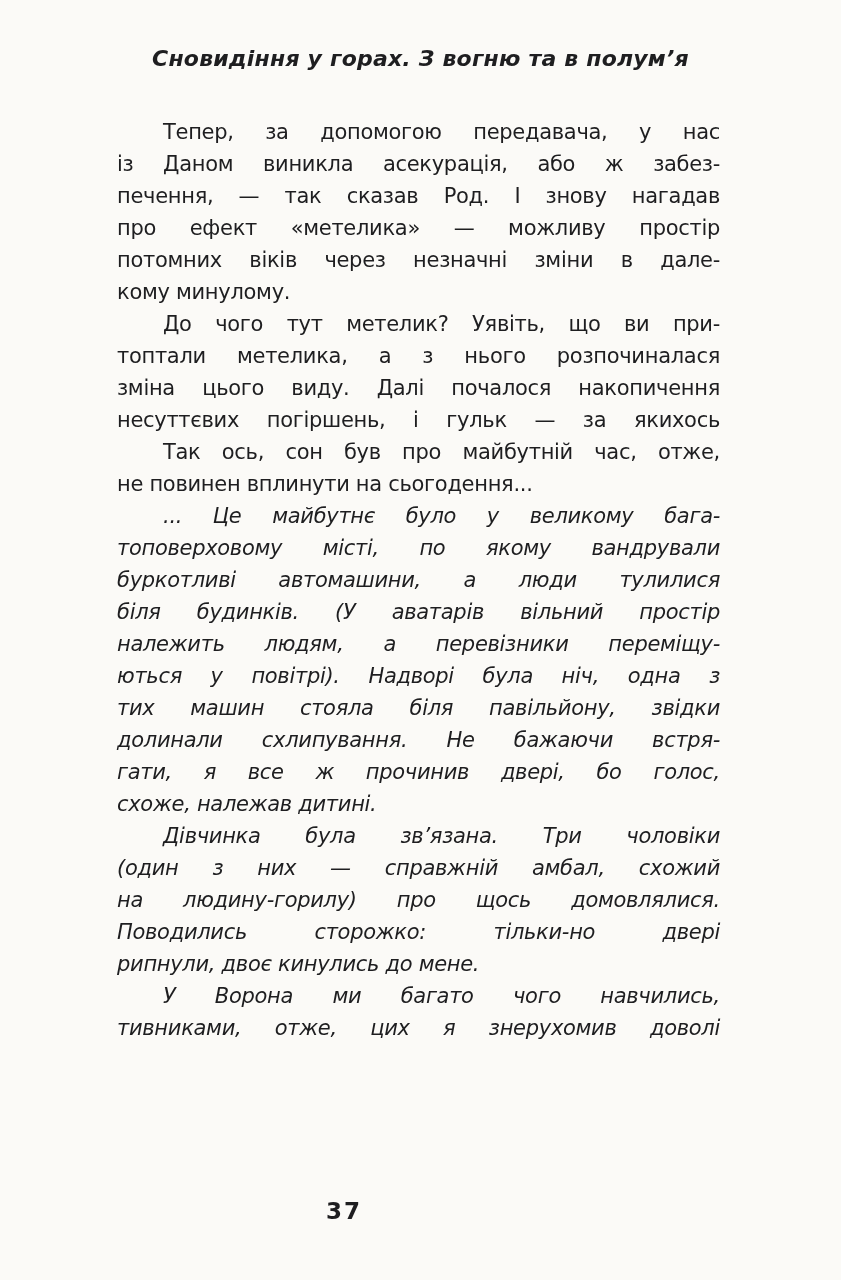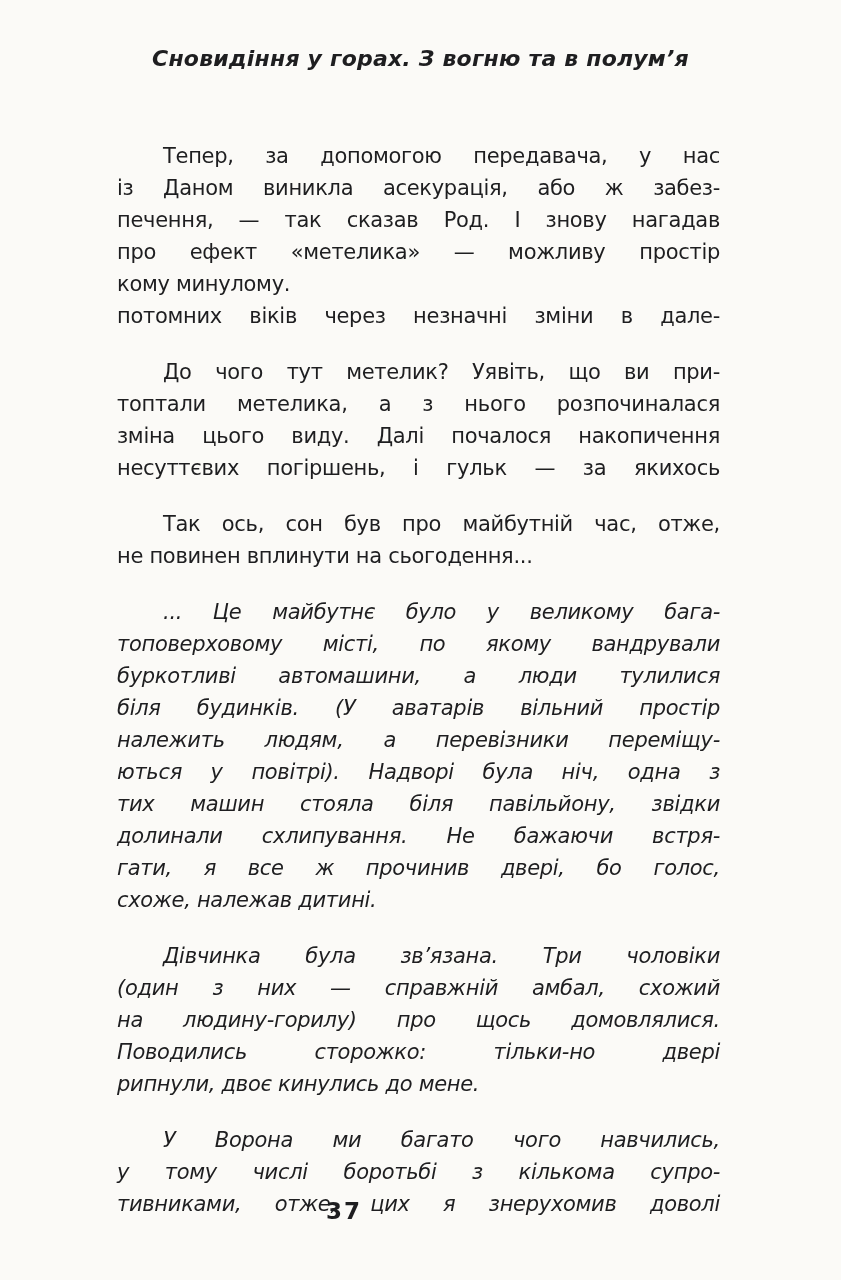--- a/index.html
+++ b/index.html
@@ -32,21 +32,21 @@
     line-height: 32px;
     letter-spacing: -0.3px;
   }
   .para { margin: 0; }
   .para.italic { font-style: italic; }
   .line {
     text-align: justify;
     text-align-last: justify;
     white-space: normal;
   }
-  .line.first { padding-left: 46px; margin-top: 24px; }
+  .line.first { padding-left: 46px; }
   .line.last {
     text-align: left;
     text-align-last: left;
   }
   .page-number {
     position: absolute;
     top: 1198px;
     left: 0;
     width: 688px;
     text-align: center;
@@ -59,22 +59,22 @@
 <body>
 
 <div class="running-header">Сновидіння у горах. З вогню та в полум’я</div>
 
 <div class="body-text">
     <div class="para regular">
       <div class="line first">Тепер, за допомогою передавача, у нас</div>
       <div class="line">із Даном виникла асекурація, або ж забез-</div>
       <div class="line">печення, — так сказав Род. І знову нагадав</div>
       <div class="line">про ефект «метелика» — можливу простір</div>
+      <div class="line">потомних віків через незначні зміни в дале-</div>
       <div class="line last">кому минулому.</div>
-      <div class="line">потомних віків через незначні зміни в дале-</div>
     </div>
     <div class="para regular">
       <div class="line first">До чого тут метелик? Уявіть, що ви при-</div>
       <div class="line">топтали метелика, а з нього розпочиналася</div>
       <div class="line">зміна цього виду. Далі почалося накопичення</div>
       <div class="line">несуттєвих погіршень, і гульк — за якихось</div>
     </div>
     <div class="para regular">
       <div class="line first">Так ось, сон був про майбутній час, отже,</div>
       <div class="line last">не повинен вплинути на сьогодення...</div>
@@ -93,18 +93,17 @@
     </div>
     <div class="para italic">
       <div class="line first">Дівчинка була зв’язана. Три чоловіки</div>
       <div class="line">(один з них — справжній амбал, схожий</div>
       <div class="line">на людину-горилу) про щось домовлялися.</div>
       <div class="line">Поводились сторожко: тільки-но двері</div>
       <div class="line last">рипнули, двоє кинулись до мене.</div>
     </div>
     <div class="para italic">
       <div class="line first">У Ворона ми багато чого навчились,</div>
-      <div class="line">у тому числі боротьбі з кількома супро-</div>
       <div class="line">тивниками, отже, цих я знерухомив доволі</div>
     </div>
   </div>
 
 <div class="page-number">37</div>
 
 </body></html>

